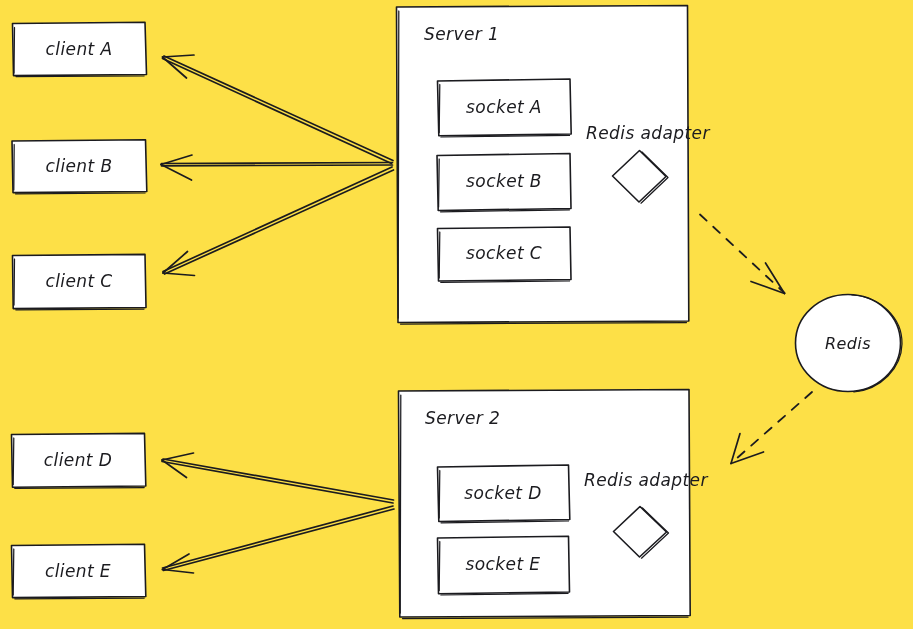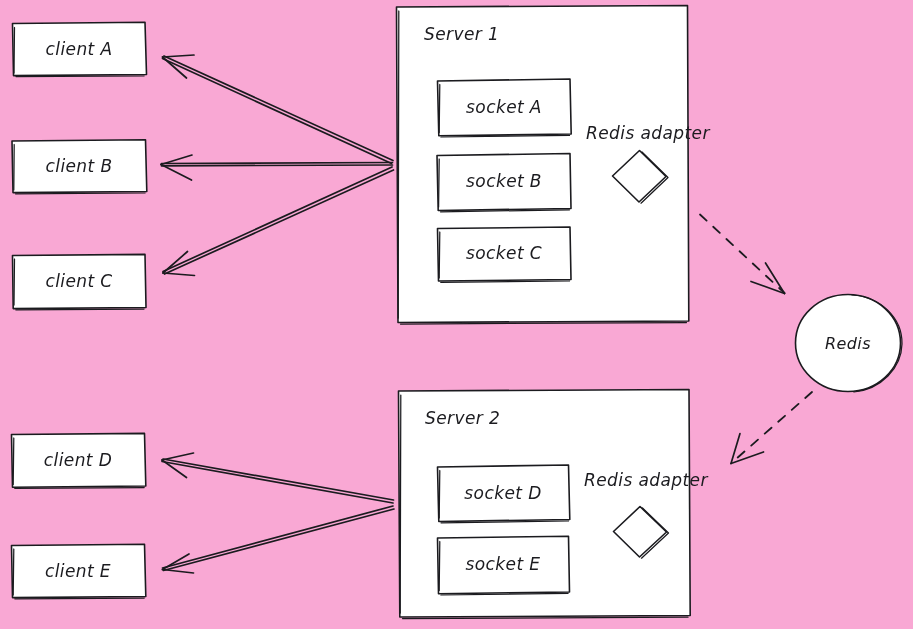--- a/index.html
+++ b/index.html
@@ -8,21 +8,21 @@
     padding: 0;
     background: #ffffff;
   }
   body {
     font-family: "DejaVu Sans", sans-serif;
   }
   #canvas-wrap {
     position: relative;
     width: 913px;
     height: 629px;
-    background: #f9a8d4;
+    background: #fde047;
     overflow: hidden;
   }
   #diagram-svg {
     position: absolute;
     top: 0;
     left: 0;
     width: 913px;
     height: 629px;
     display: block;
   }

